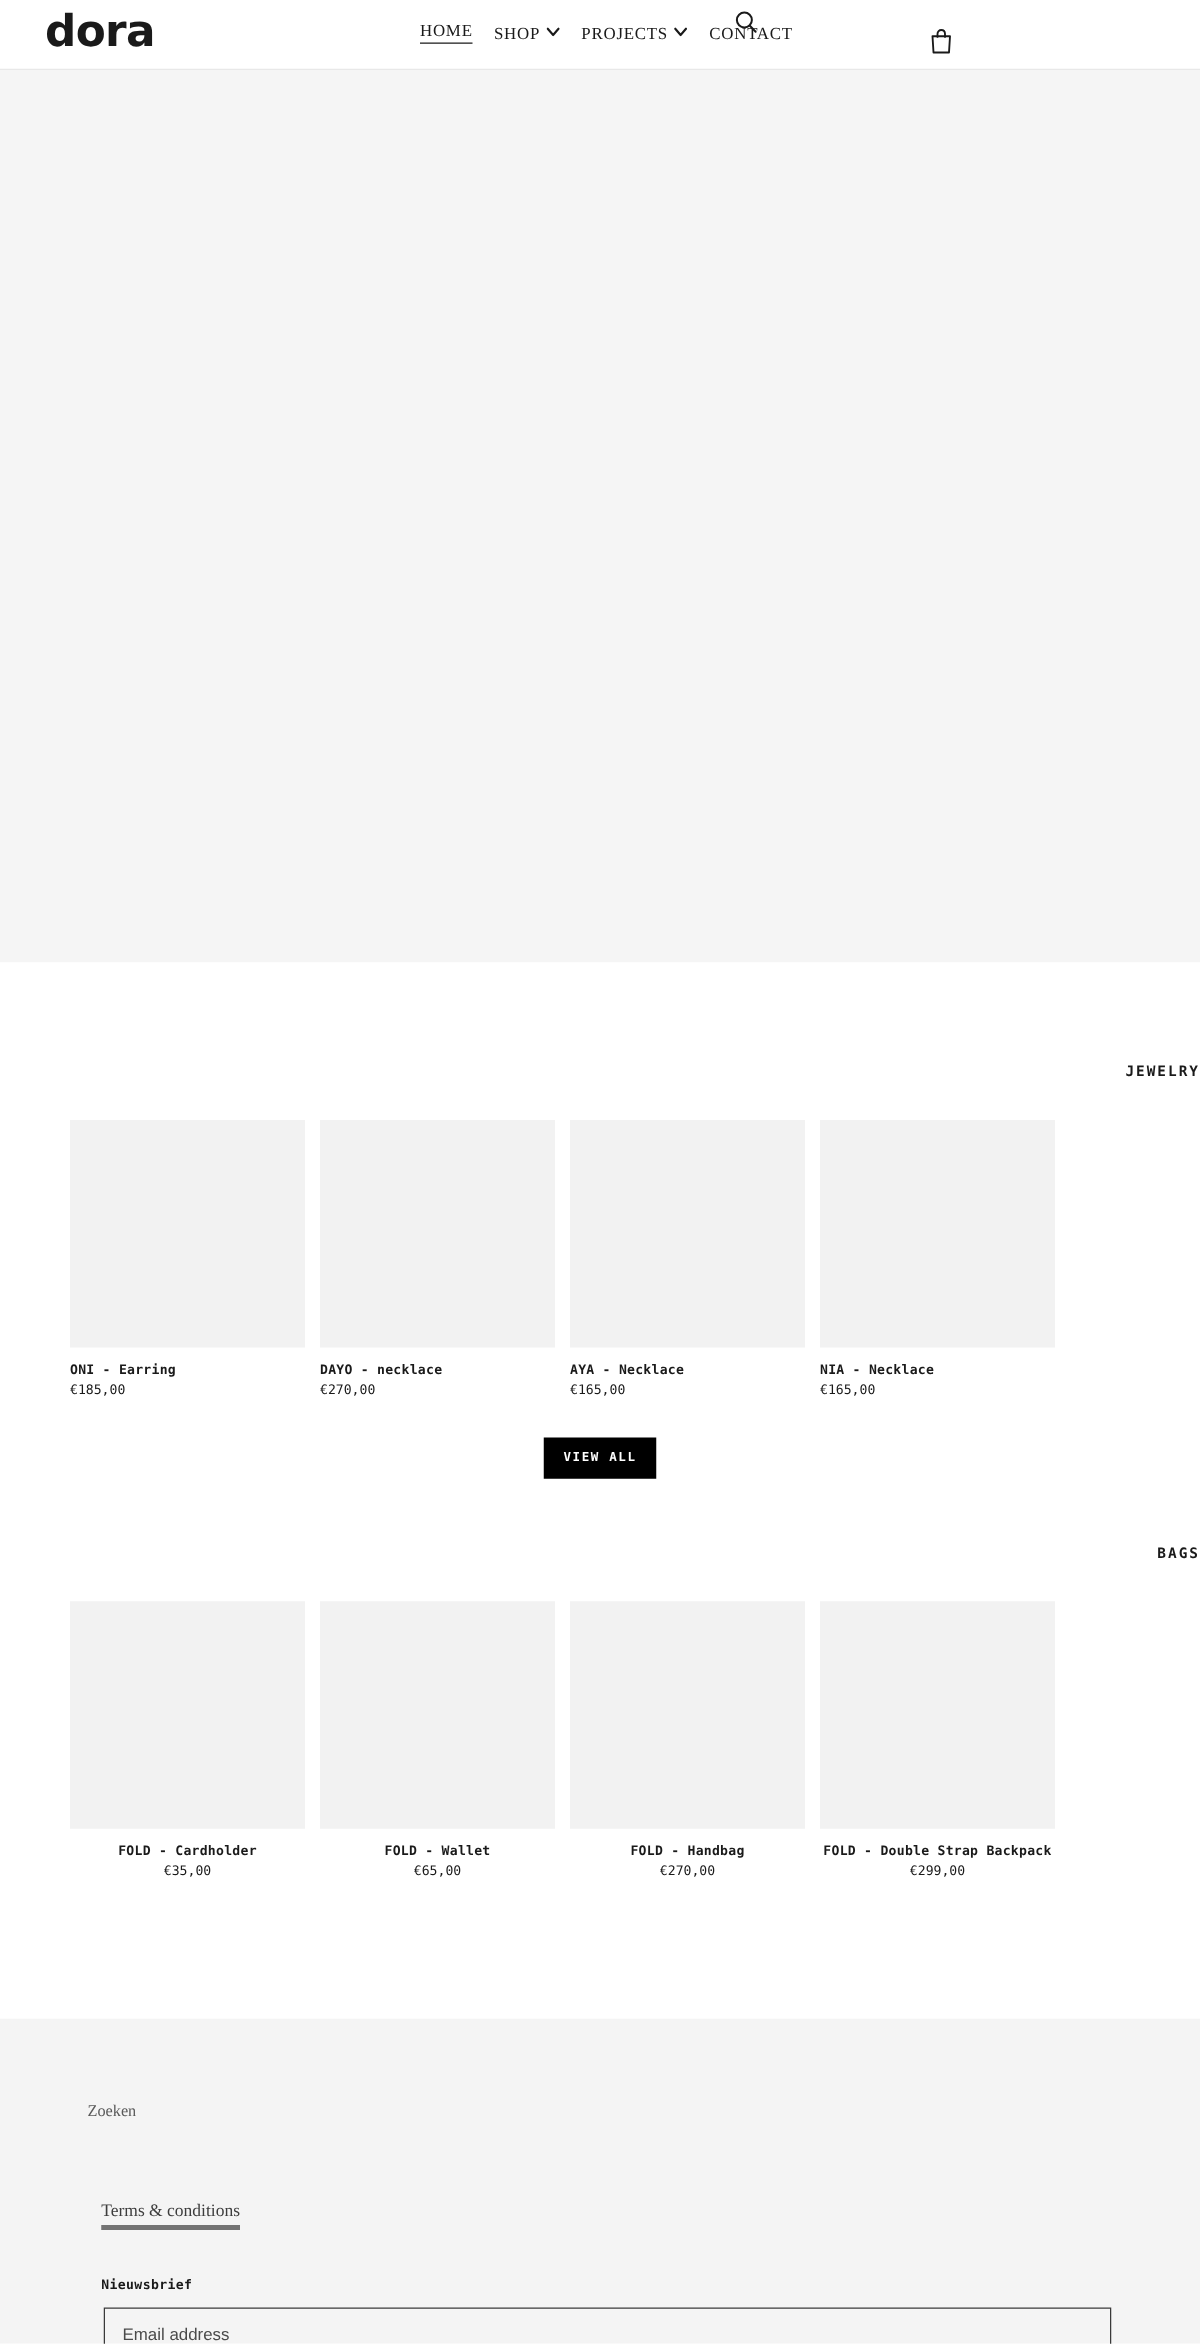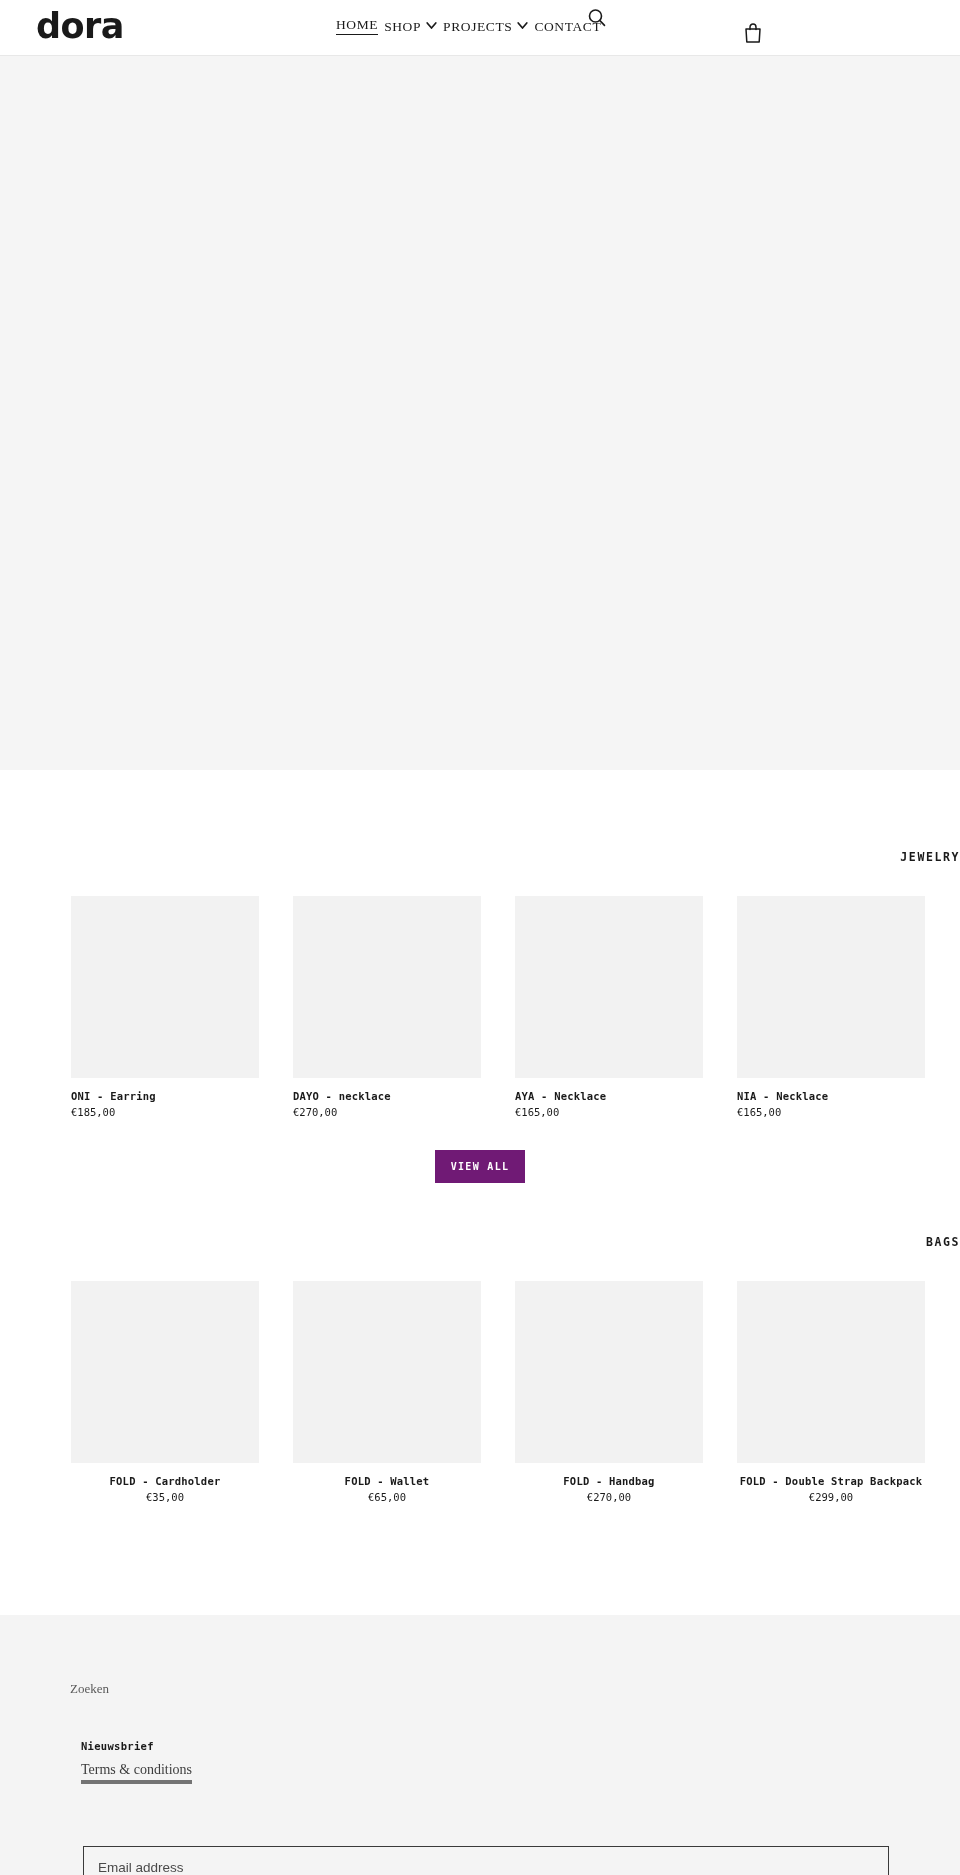--- a/index.html
+++ b/index.html
@@ -29,21 +29,21 @@
     letter-spacing: -0.5px;
     color: #1a1a1a;
     line-height: 40px;
     cursor: pointer;
   }
   .nav {
     position: absolute;
     left: 336px; top: 18px;
     display: flex;
     align-items: center;
-    gap: 6px;
+    gap: 17px;
     white-space: nowrap;
   }
   .nav-item {
     display: flex;
     align-items: center;
     gap: 5px;
     font-family: "Liberation Serif", serif;
     font-size: 13.5px;
     letter-spacing: 0.6px;
     color: #1a1a1a;
@@ -94,22 +94,22 @@
   .section-title {
     text-align: right;
     font-family: "DejaVu Sans Mono", monospace;
     font-size: 11.5px;
     font-weight: 700;
     letter-spacing: 1.6px;
     color: #1a1a1a;
   }
   .grid {
     display: flex;
-    gap: 34px;
-    padding: 0 71px;
+    gap: 12px;
+    padding: 0 56px;
   }
   .card { width: 188px; cursor: pointer; }
   .card-img {
     width: 188px; height: 182px;
     background: #f2f2f2;
   }
   .card-title {
     margin-top: 12px;
     font-family: "DejaVu Sans Mono", monospace;
     font-size: 10.5px;
@@ -121,21 +121,21 @@
   .card-price {
     margin-top: 4px;
     font-family: "DejaVu Sans Mono", monospace;
     font-size: 10.5px;
     color: #1a1a1a;
   }
 
   .viewall-wrap { text-align: center; }
   .viewall {
     display: inline-block;
-    background: #701a75;
+    background: #000000;
     color: #ffffff;
     font-family: "DejaVu Sans Mono", monospace;
     font-size: 10px;
     font-weight: 700;
     letter-spacing: 1.3px;
     padding: 11px 16px;
     border: none;
     cursor: pointer;
     text-align: right;
   }
@@ -160,21 +160,21 @@
     left: 81px; top: 1762px;
     font-family: "Liberation Serif", serif;
     font-size: 14px;
     color: #3d3d3d;
     border-bottom: 4px solid #737373;
     padding-bottom: 2px;
     cursor: pointer;
   }
   .newsletter-title {
     position: absolute;
-    left: 81px; top: 1740px;
+    left: 81px; top: 1822px;
     font-family: "DejaVu Sans Mono", monospace;
     font-size: 10.5px;
     font-weight: 700;
     letter-spacing: 0.3px;
     color: #1a1a1a;
   }
   .newsletter-input {
     position: absolute;
     left: 83px; top: 1846px;
     width: 806px; height: 42px;

